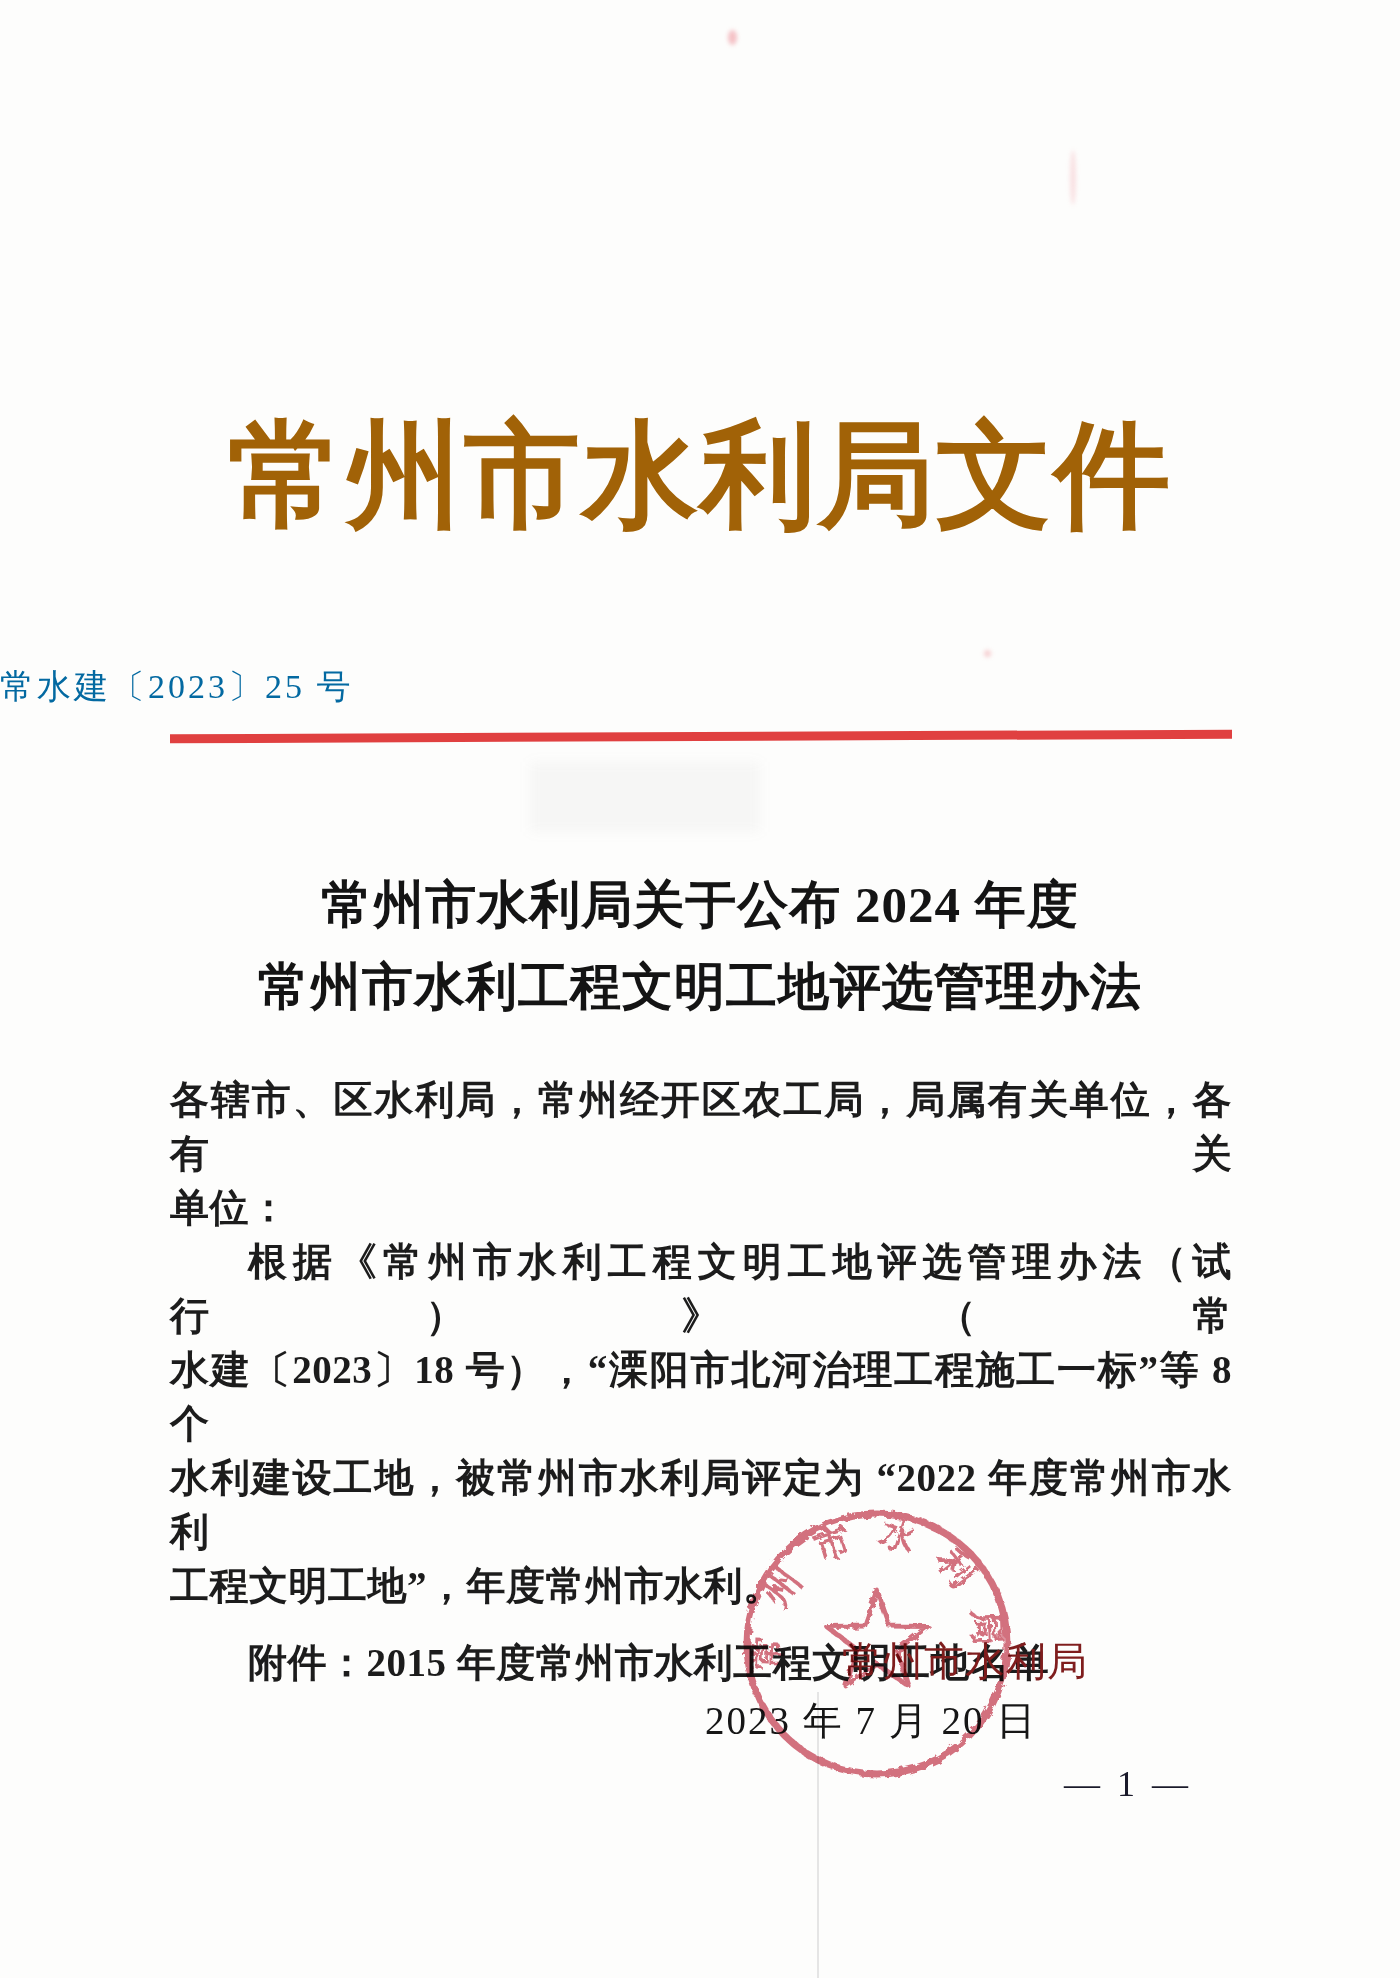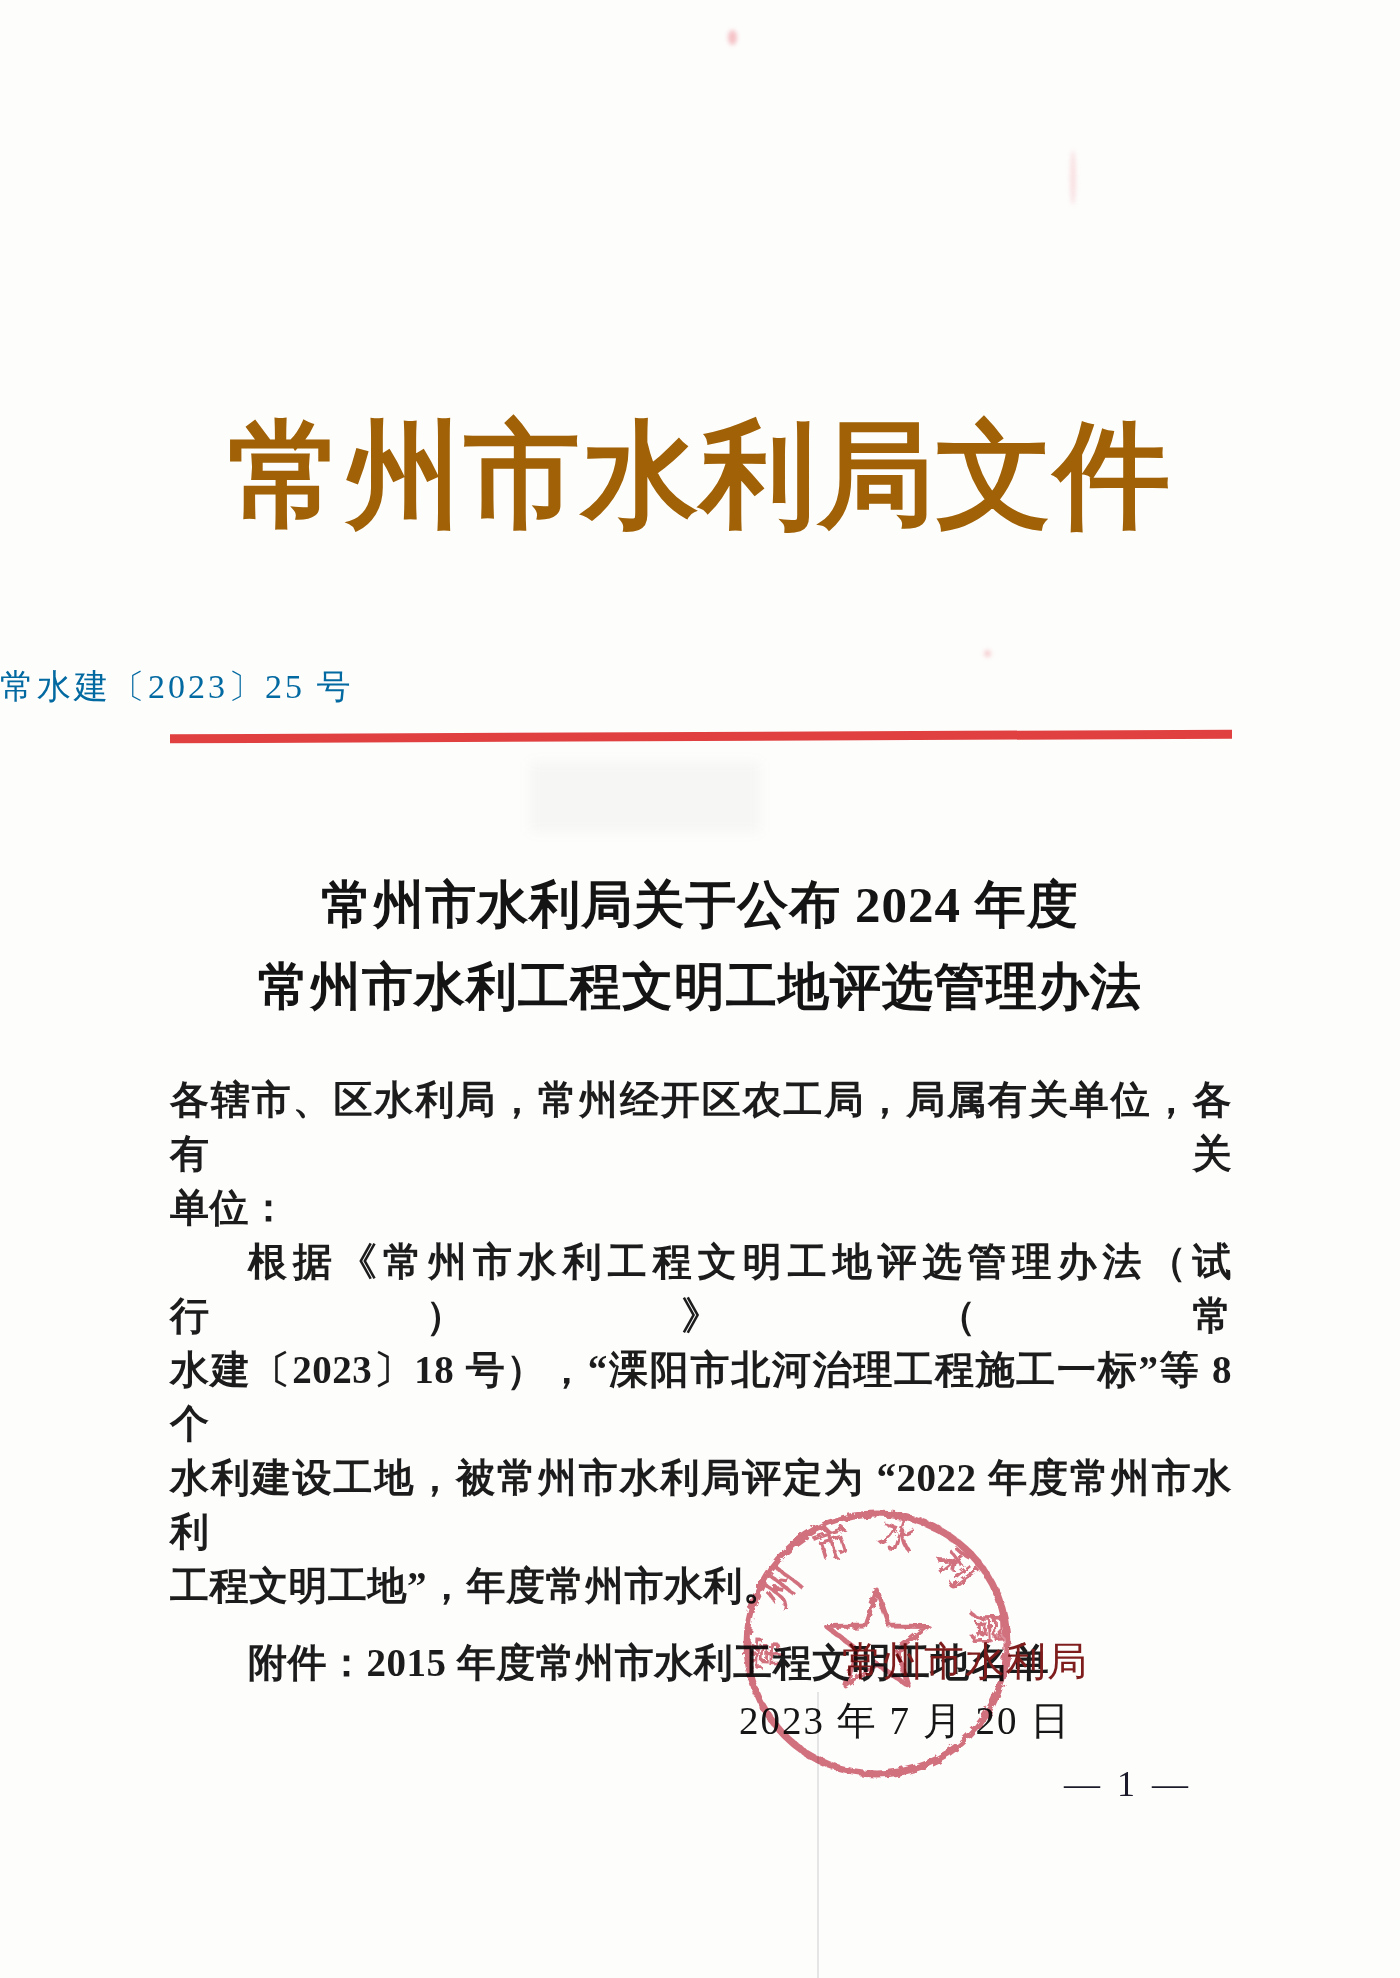--- a/index.html
+++ b/index.html
@@ -36,21 +36,21 @@
   .line{white-space:nowrap;font-weight:bold;}
   .line.just{white-space:normal;text-align:justify;text-align-last:justify;text-justify:inter-character;}
   .line.indent{text-indent:78px;}
   .line.attachment{margin-top:23px;}
   
   .sign-org{
     position:absolute;top:1634px;left:688px;width:400px;text-align:right;
     font-size:40px;letter-spacing:1px;color:#7f1d1d;z-index:2;
   }
   .sign-date{
-    position:absolute;top:1694px;left:705px;width:400px;text-align:center;
+    position:absolute;top:1694px;left:705px;width:400px;text-align:left;
     font-size:39px;letter-spacing:2px;color:#161616;z-index:2;
   }
   
   .seal{
     position:absolute;top:1504px;left:737px;width:280px;height:280px;
     z-index:3;mix-blend-mode:multiply;opacity:0.88;
   }
   
   .page-number{
     position:absolute;top:1763px;left:1028px;width:200px;text-align:center;

